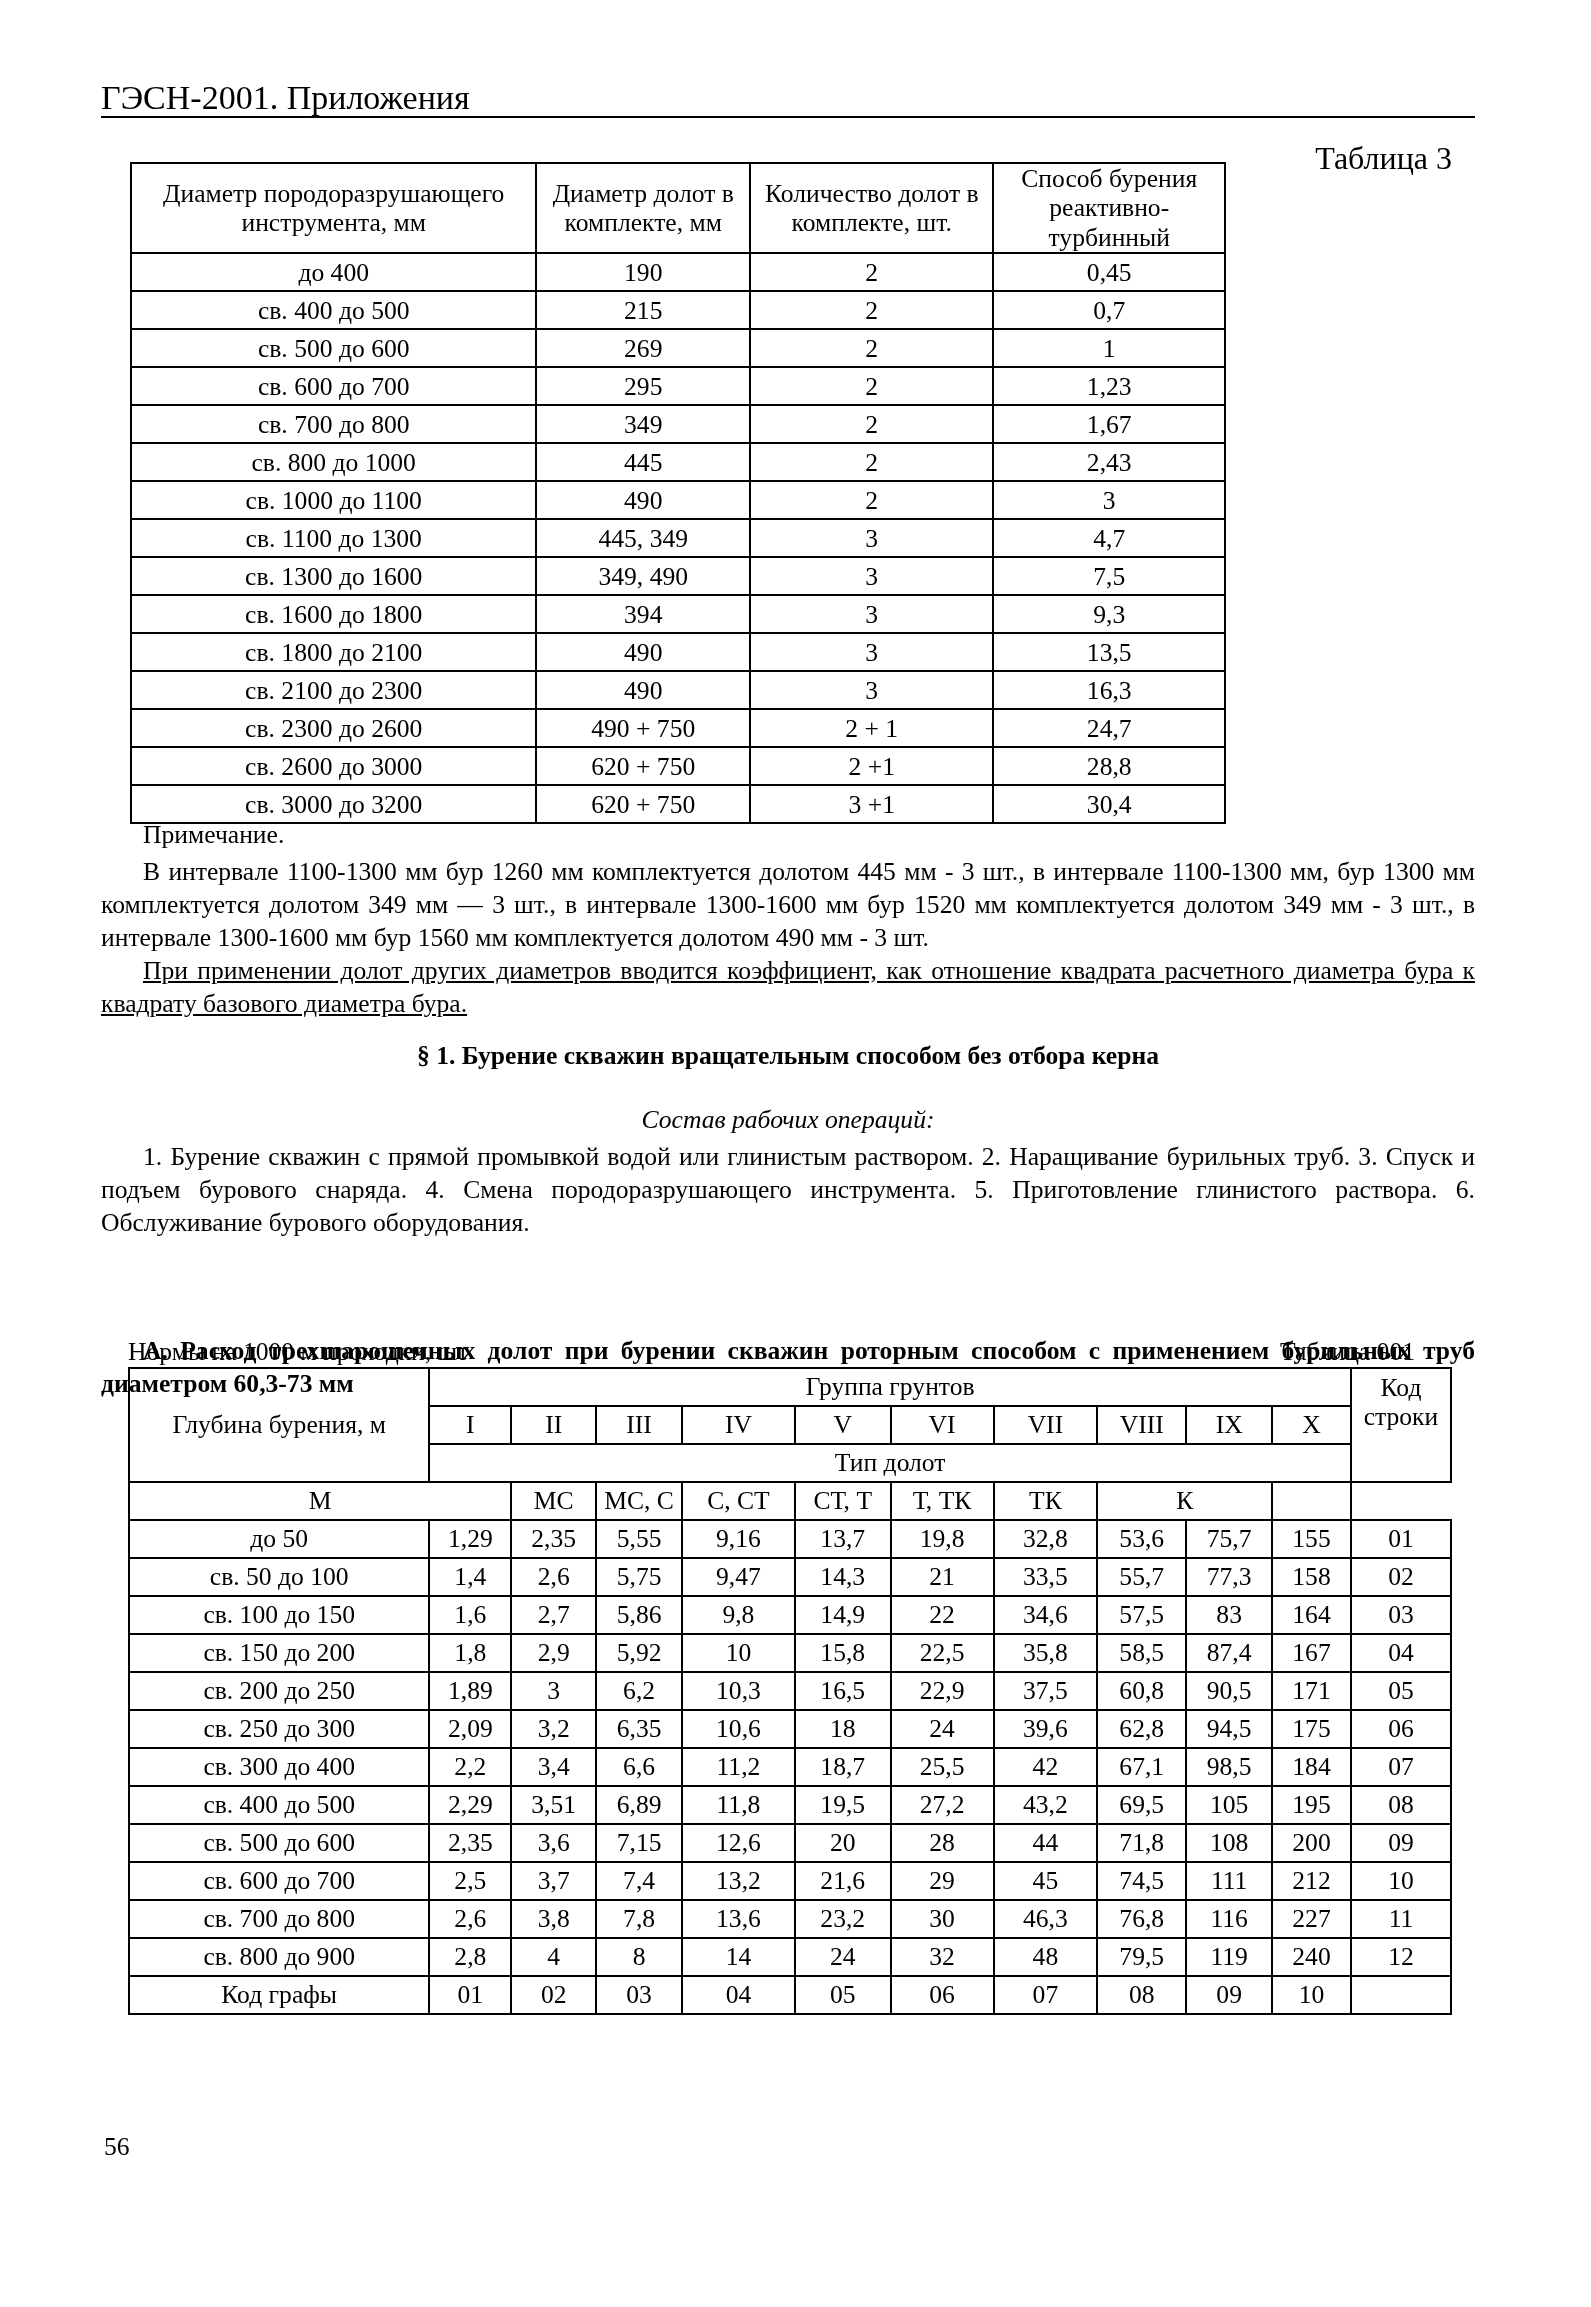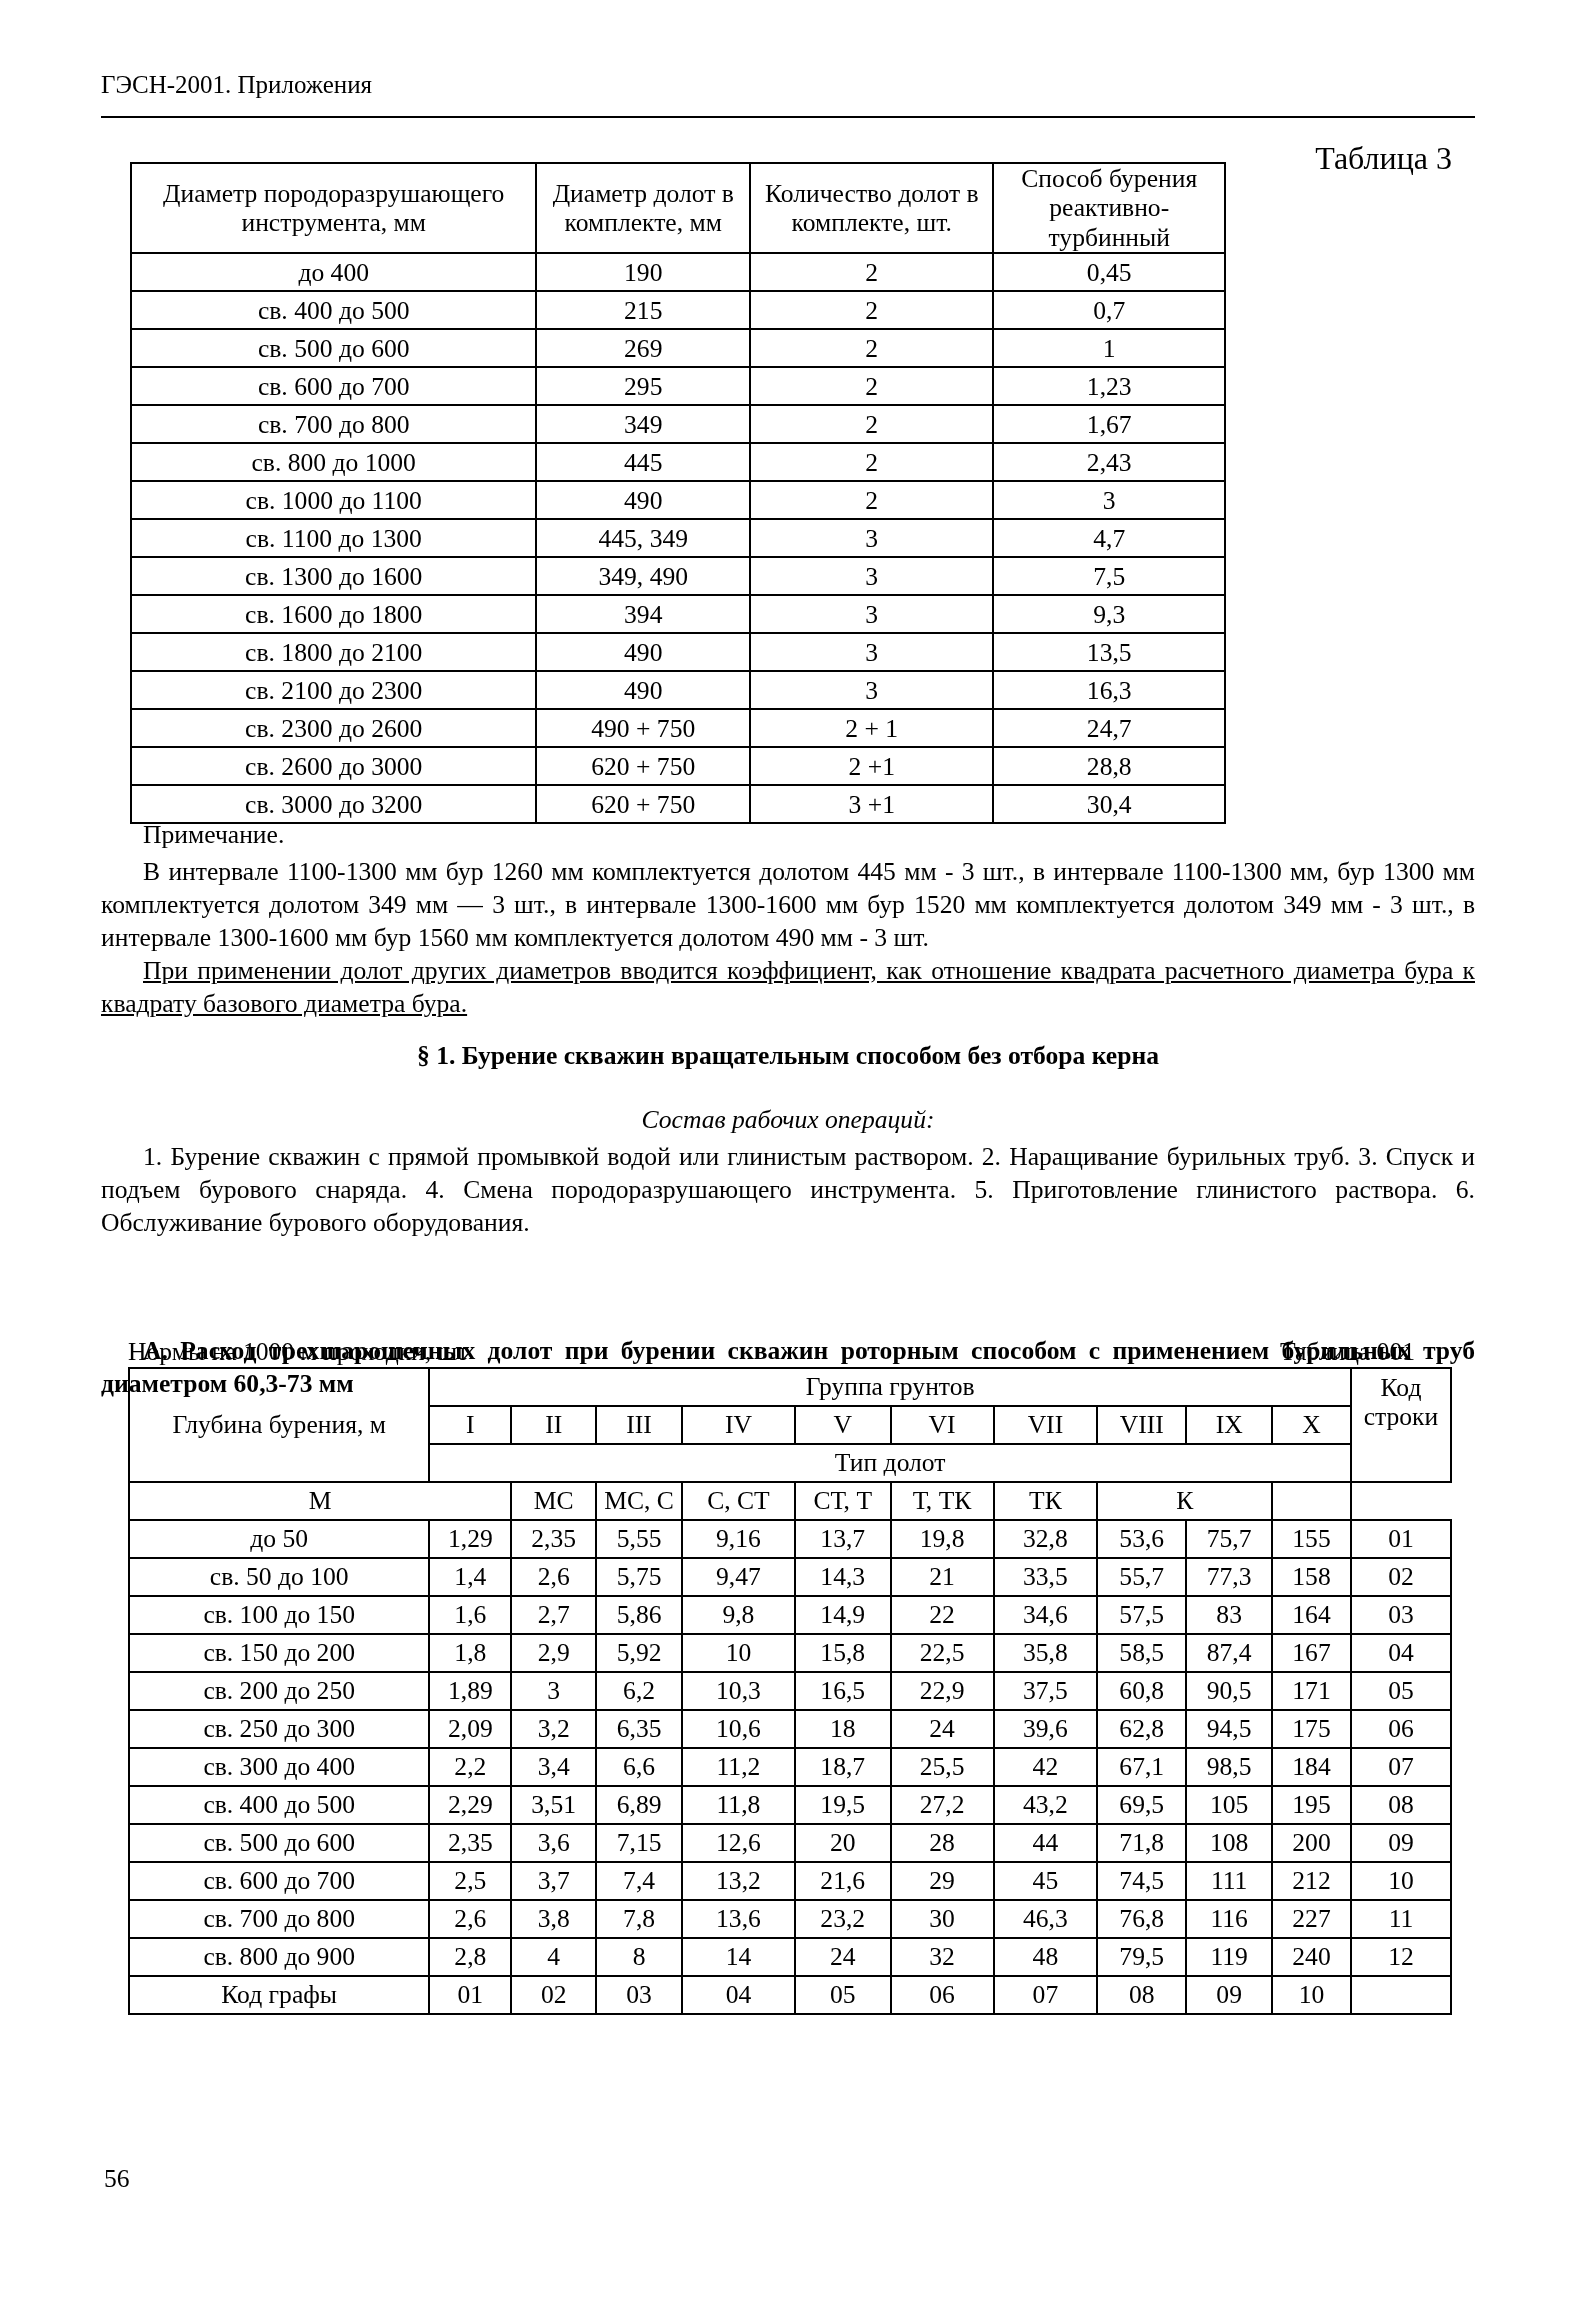--- a/index.html
+++ b/index.html
@@ -1,37 +1,37 @@
 <!DOCTYPE html>
 <html style="font-size:10.8px"><head>
 <meta charset="utf-8">
 <style>
   html, body { margin:0; padding:0; background:#ffffff; }
   body { width:1591px; height:2307px; position:relative; overflow:hidden;
          font-family:"Liberation Serif","DejaVu Serif",serif; color:#000; }
   .abs { position:absolute; }
-  .hdr { left:101px; top:71px; font-size:25px; }
+  .hdr { left:101px; top:79px; font-size:34px; }
   .hdr-rule { left:101px; top:116px; width:1374px; height:2px; background:#000; }
   .t3cap { right:139px; top:140px; font-size:32px; }
   table { border-collapse:collapse; }
   td, th { border:2px solid #000; text-align:center; vertical-align:middle;
            font-weight:normal; padding:0; font-size:25.6px; line-height:1.15; }
   #t3 { left:130px; top:162px; width:1096px; }
   #t3 th { height:71px; }
   #t3 td { height:36px; }
   .note { left:101px; width:1374px; font-size:25.6px; line-height:33px; text-align:justify; }
   .ind { text-indent:42px; }
   .sec { left:101px; width:1374px; text-align:center; font-size:25.6px; font-weight:bold; }
   .it { left:101px; width:1374px; text-align:center; font-size:25.6px; font-style:italic; }
   .bold-j { left:101px; width:1374px; font-size:25.6px; font-weight:bold; line-height:33px; text-align:justify; text-indent:42px; }
   .norms { left:128px; top:1337px; font-size:25.6px; }
   .t1cap { right:176px; top:1337px; font-size:25.6px; }
   #t1 { left:128px; top:1367px; width:1324px; }
   #t1 td { height:36px; }
-  .pn { left:104px; top:2132px; font-size:25.6px;margin-top:32px; }
+  .pn { left:104px; top:2132px; font-size:25.6px; }
 </style>
 </head>
 <body>
 
 <div class="abs hdr">ГЭСН-2001. Приложения</div>
 <div class="abs hdr-rule"></div>
 
 <div class="abs t3cap">Таблица 3</div>
 <table class="abs" id="t3">
   <colgroup>

